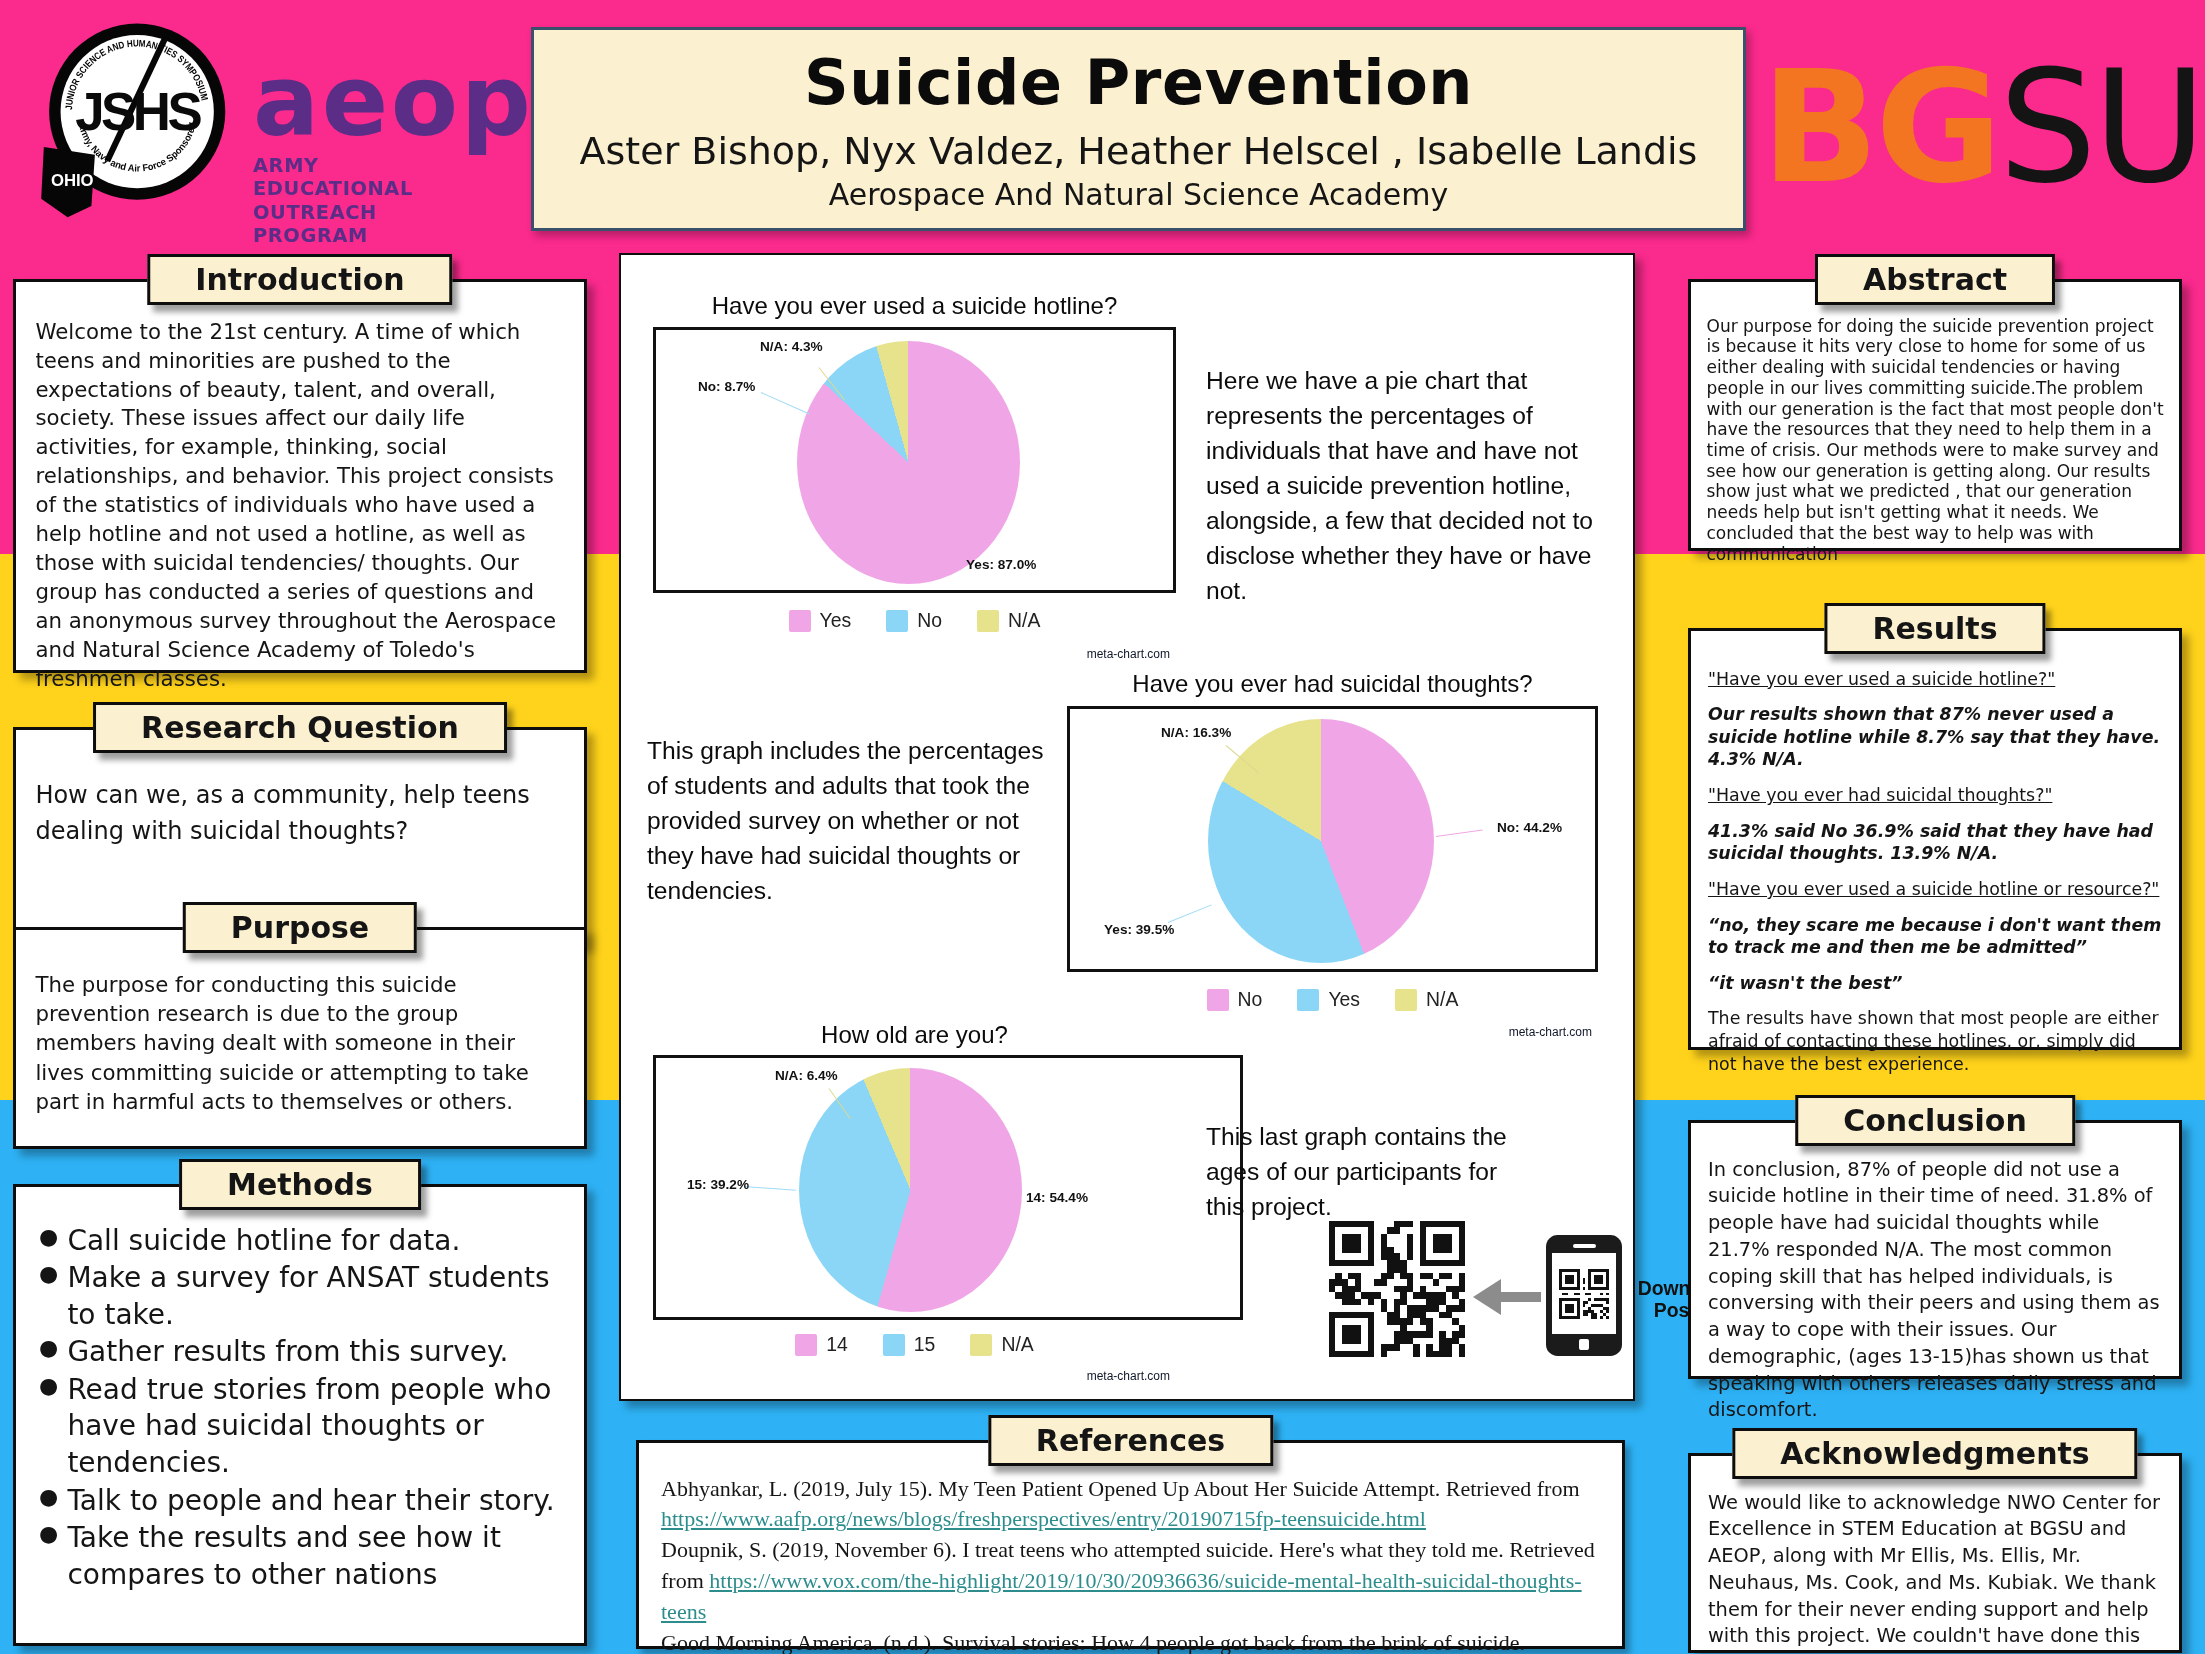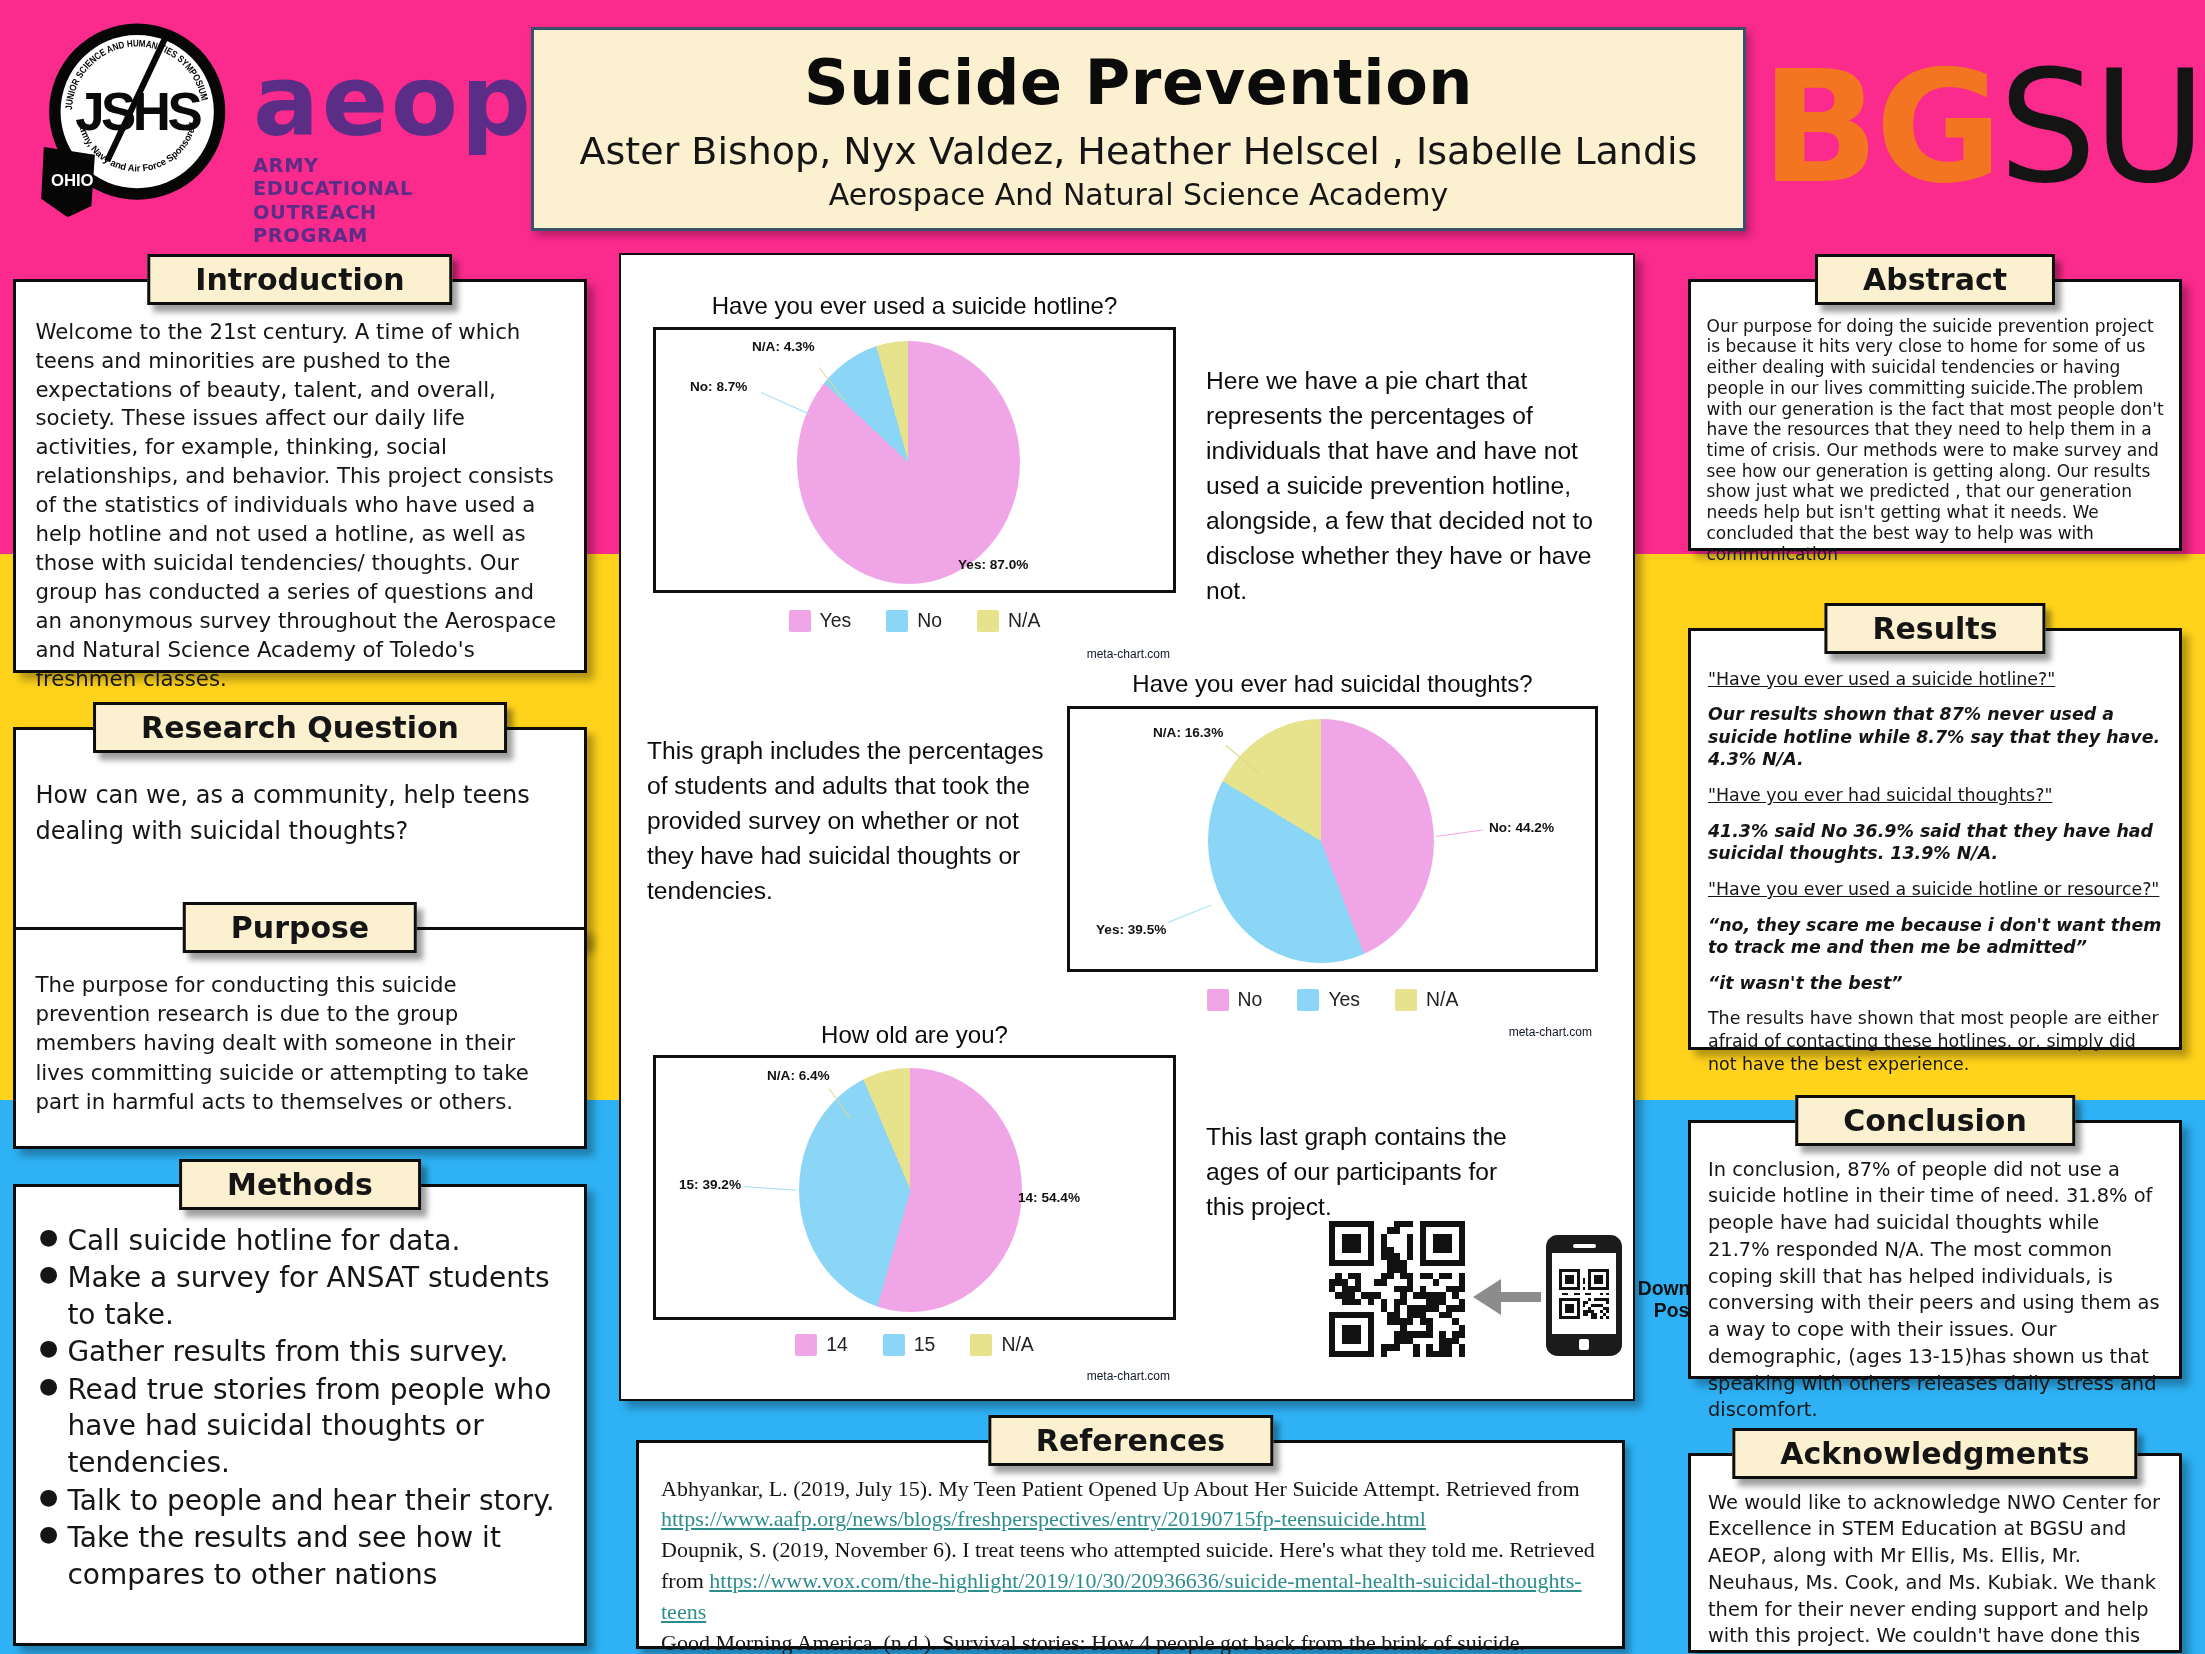--- a/index.html
+++ b/index.html
@@ -72,21 +72,21 @@
   .sec-refs .card { box-shadow:5.2px 5.8px 6.5px rgba(0,0,0,.30); }
   .sec-refs .body { padding:31px 19.4px 5.2px 22px; font-family:"Liberation Serif", serif; font-size:22px; line-height:1.4; }
   .sec-refs a { color:#2d8d8d; text-decoration:underline; }
 
   
   .mid-panel { position:absolute; left:619px; top:253px; width:1016px; height:1148px;
     background:#fff; border:2.6px solid #0f0f0f; box-shadow:6.5px 7.1px 7.8px rgba(0,0,0,.30); }
   .chart-title { position:absolute; font-family:"Liberation Sans",sans-serif; font-size:24px; text-align:center; color:#0b0b0b; }
   .chart-box { position:absolute; background:#fff; border:3.2px solid #111; }
   .pie { position:absolute; border-radius:50%; }
-  .pie-label { position:absolute; font-family:"Liberation Sans",sans-serif; font-size:13.6px; font-weight:700; color:#111; white-space:nowrap; }
+  .pie-label { position:absolute; font-family:"Liberation Sans",sans-serif; font-size:13.6px; font-weight:700; color:#111; white-space:nowrap;margin-left:8px; }
   .lead { position:absolute; border-top:1.3px solid #999; transform-origin:left center; }
   .legend { position:absolute; display:flex; justify-content:center; gap:35px; font-family:"Liberation Sans",sans-serif; font-size:19.4px; color:#222; }
   .legend-item { display:flex; align-items:center; gap:9px; }
   .sw { display:inline-block; width:22px; height:22px; border-radius:1.9px; }
   .watermark { position:absolute; text-align:right; color:#0f172a; font-family:"Liberation Sans",sans-serif; font-size:12px; }
   .anno { position:absolute; font-family:"Liberation Sans",sans-serif; font-size:24.6px; line-height:1.42; color:#0c0c0c; }
 
   
   .c1-title { left:32px; top:37px; width:523px; }
   .c1-box { left:32px; top:72px; width:523px; height:266px; }
@@ -96,21 +96,21 @@
   .anno1 { left:585px; top:109px; width:420px; }
   
   .c2-title { left:446px; top:415px; width:531px; }
   .c2-box { left:446px; top:451px; width:531px; height:266px; }
   .c2-pie { left:138px; top:10.3px; width:226px; height:244px; }
   .c2-legend { left:446px; top:733px; width:531px; }
   .c2-wm { left:446px; top:770px; width:525px; }
   .anno2 { left:26px; top:479px; width:410px; }
   
   .c3-title { left:32px; top:766px; width:523px; }
-  .c3-box { left:32px; top:800px; width:523px; height:265px; }
+  .c3-box { left:32px; top:800px; width:590px; height:265px; }
   .c3-pie { left:143px; top:9.7px; width:223px; height:244px; }
   .c3-legend { left:32px; top:1078px; width:523px; }
   .c3-wm { left:32px; top:1114px; width:517px; }
   .anno3 { left:585px; top:865px; width:330px; }
 
   
   .qr-main { position:absolute; left:708px; top:966px; width:136px; height:136px; }
   .dl-arrow { position:absolute; left:852px; top:1024px; width:68px; height:36px; }
   .dl-arrow .tri { position:absolute; left:0; top:0; width:0; height:0;
     border-top:18px solid transparent; border-bottom:18px solid transparent; border-right:28.4px solid #8c8c8c; }

